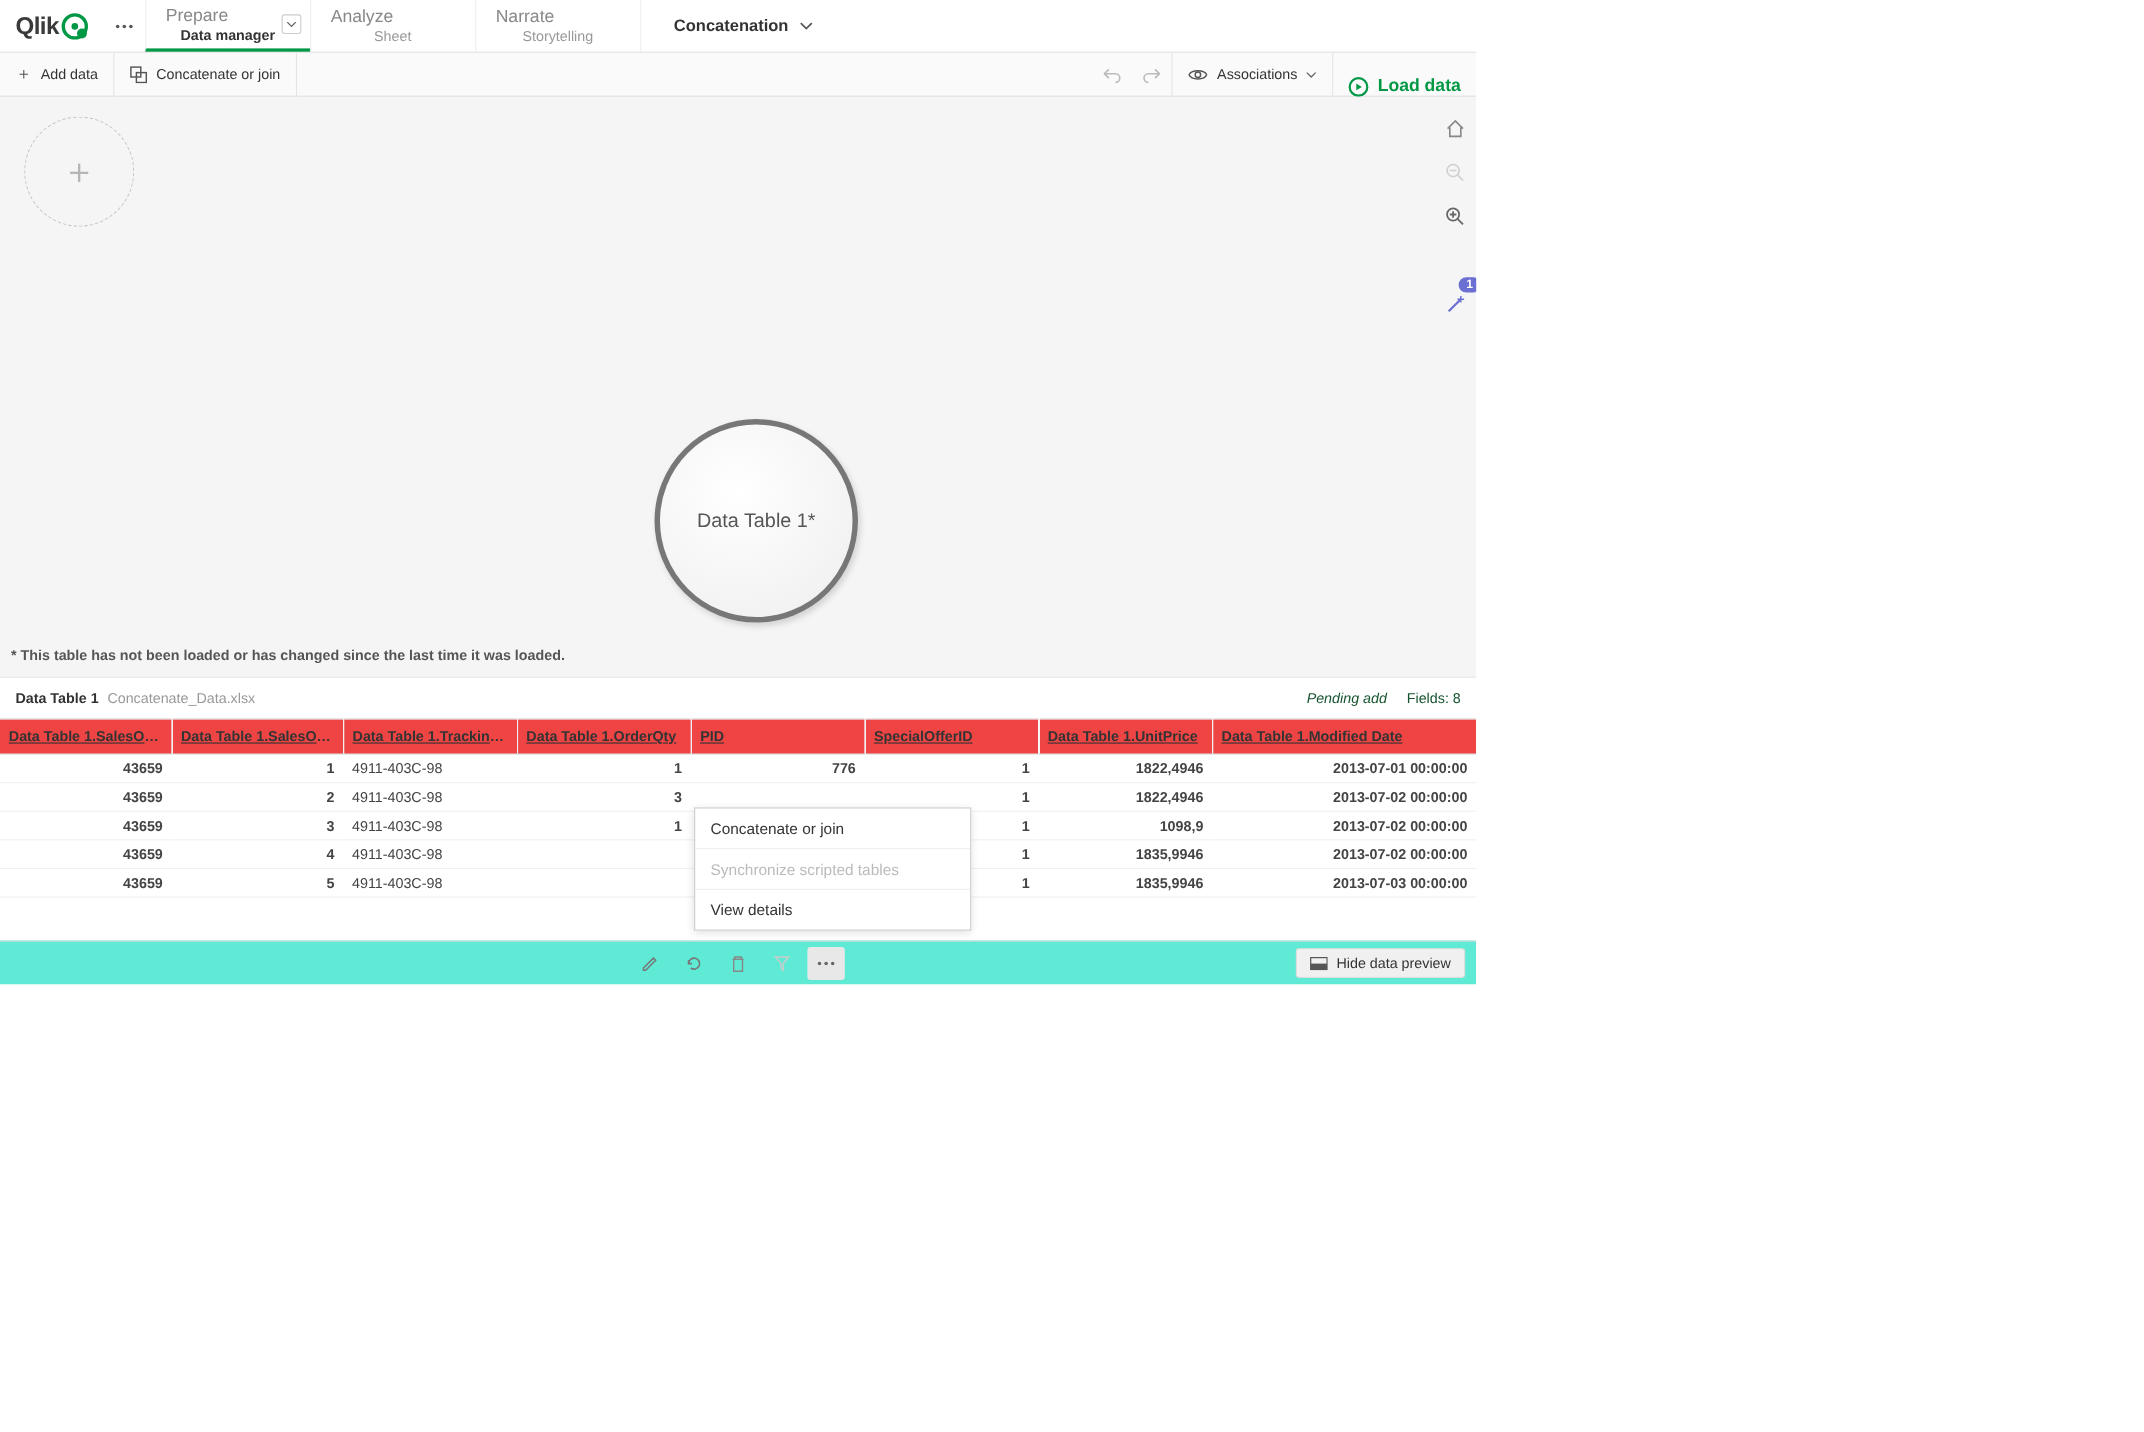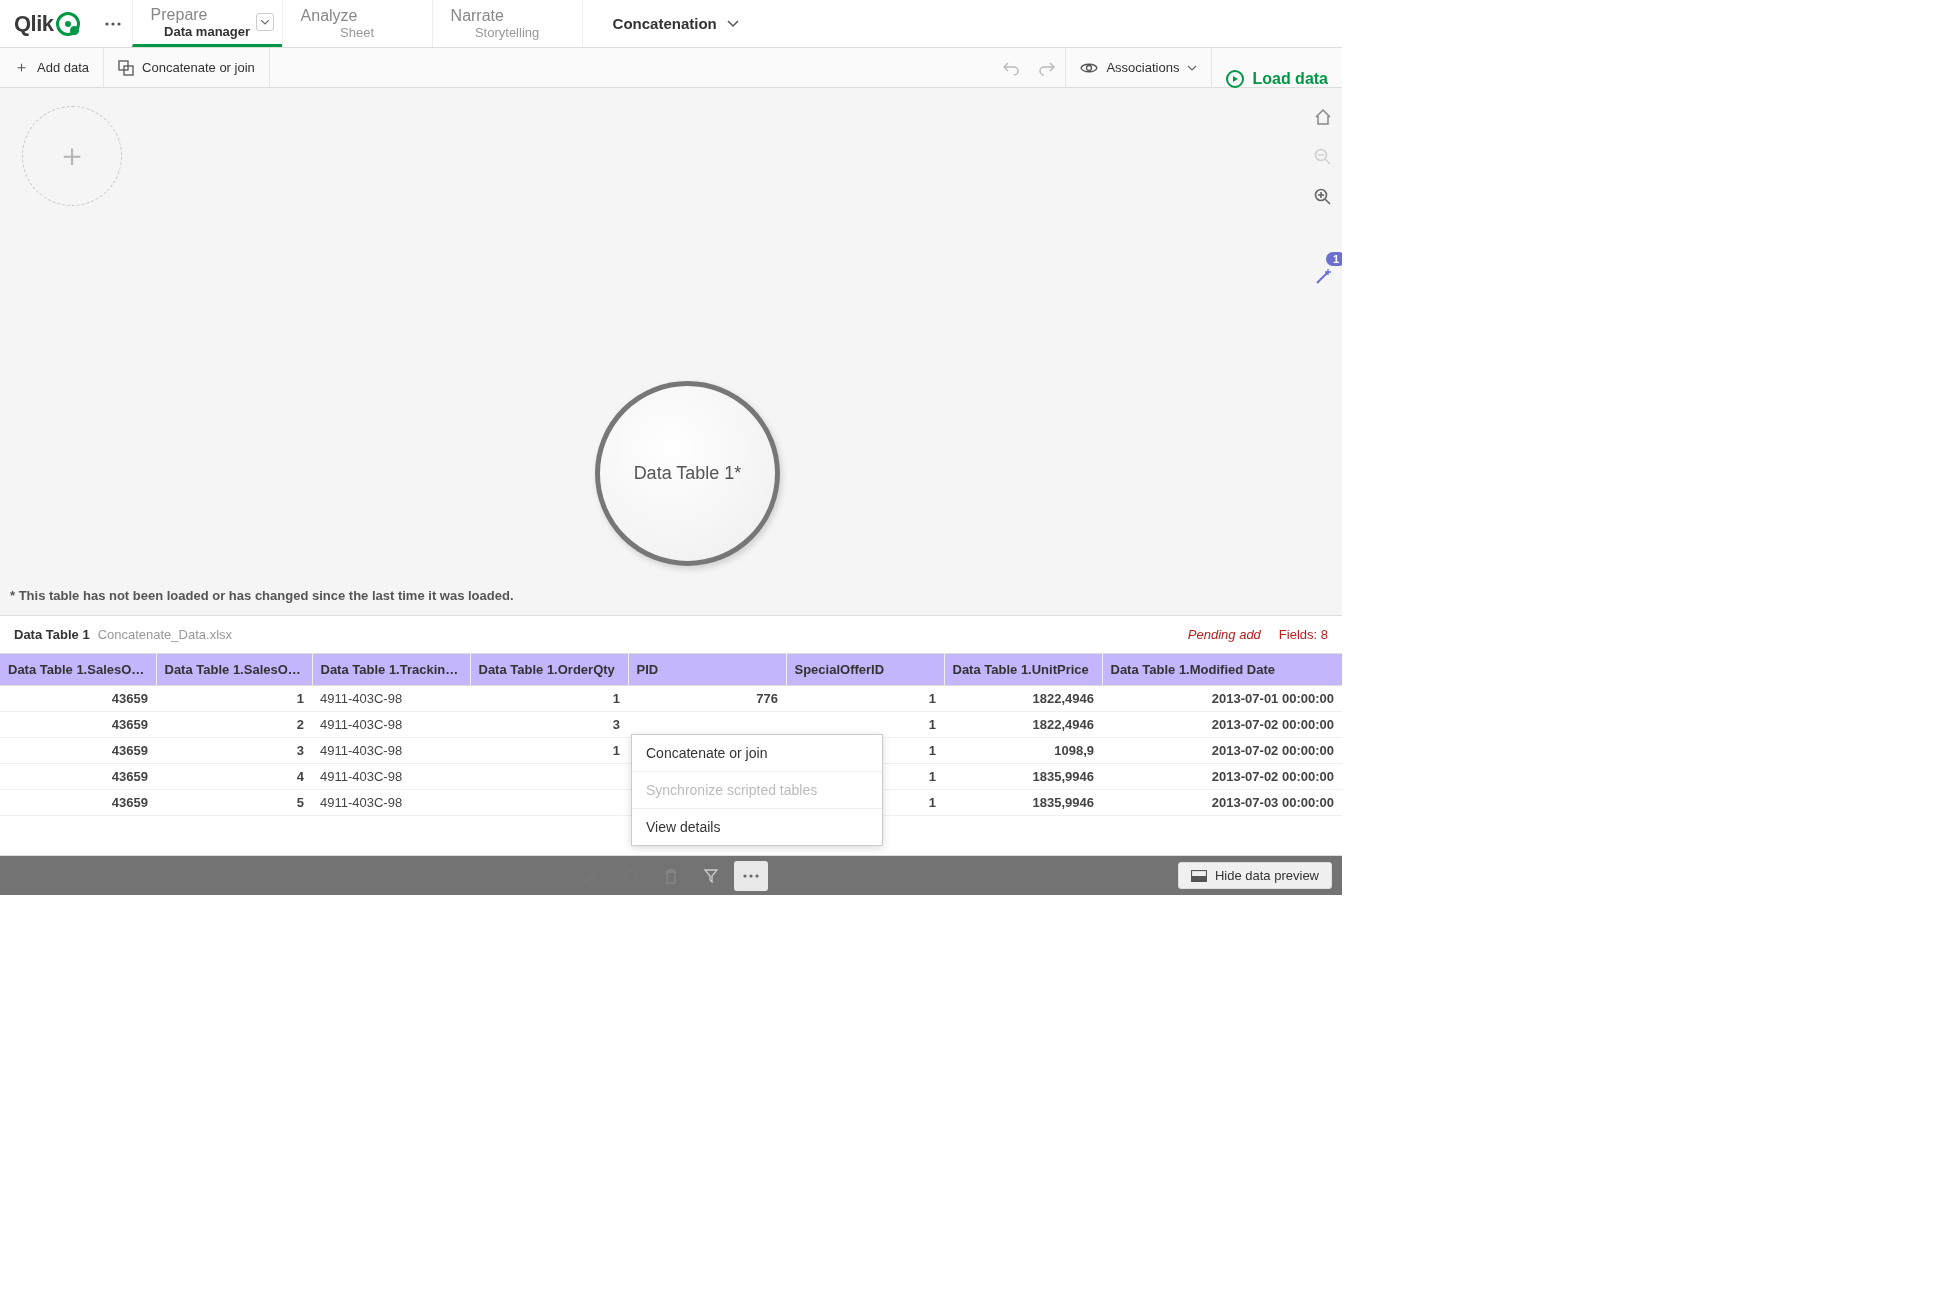--- a/index.html
+++ b/index.html
@@ -48,37 +48,37 @@
 .footnote { position: absolute; bottom: 12px; left: 10px; font-size: 13px; font-weight: 600; color: #555; }
 .side-tools { position: absolute; right: 8px; top: 18px; display: flex; flex-direction: column; gap: 18px; align-items: center; color: #999; }
 .side-tools .st { width: 22px; height: 22px; display: flex; align-items: center; justify-content: center; cursor: pointer; font-size: 18px; }
 .wand-badge { position: relative; }
 .wand-badge .badge { position: absolute; top: -14px; right: -12px; background: #6a6fd1; color: #fff; font-size: 11px; font-weight: 700; padding: 1px 7px; border-radius: 9px; }
 
 
 .preview-hdr { height: 38px; display: flex; align-items: center; padding: 0 14px; background: #fff; border-top: 1px solid #ddd; font-size: 13px; }
 .preview-title { font-weight: 700; color: #333; }
 .preview-file { color: #999; margin-left: 8px; }
-.preview-right { margin-left: auto; display: flex; gap: 18px; color: #b91c1c; }
+.preview-right { margin-left: auto; display: flex; gap: 18px; color: #14532d; }
 .pending { font-style: italic; }
 
 
 .data-table { border-top: 1px solid #ddd; width: 100%; border-collapse: collapse; table-layout: fixed; }
-.data-table th { text-align: left; font-size: 13px; font-weight: 600; padding: 8px 8px; border-right: 1px solid #eee; border-bottom: 1px solid #ddd; background: #c4b5fd; color: #333; overflow: hidden; white-space: nowrap; text-overflow: ellipsis; }
+.data-table th { text-align: left; font-size: 13px; font-weight: 600; padding: 8px 8px; border-right: 1px solid #eee; border-bottom: 1px solid #ddd; background: #ef4444; color: #333; overflow: hidden; white-space: nowrap; text-overflow: ellipsis; text-decoration: underline; }
 .data-table td { font-size: 13px; padding: 5px 8px; border-bottom: 1px solid #f0f0f0; color: #444; white-space: nowrap; overflow: hidden; }
 .data-table td.num { text-align: right; font-weight: bold; }
 
 
 .context-menu { position: absolute; left: 631px; top: 734px; width: 252px; background: #fff; border: 1px solid #ccc; box-shadow: 0 2px 8px rgba(0,0,0,0.15); z-index: 50; }
 .cm-item { padding: 10px 14px; font-size: 14px; color: #333; border-bottom: 1px solid #eee; cursor: pointer; }
 .cm-item.disabled { color: #bbb; }
 .cm-item:last-child { border-bottom: none; }
 
 
-.bottom-bar { position: absolute; bottom: 0; left: 0; right: 0; height: 40px; background: #737373; border-top: 1px solid #ddd; display: flex; align-items: center; }
+.bottom-bar { position: absolute; bottom: 0; left: 0; right: 0; height: 40px; background: #5eead4; border-top: 1px solid #ddd; display: flex; align-items: center; }
 .bottom-center { display: flex; gap: 6px; margin: 0 auto; }
 .bb-btn { width: 34px; height: 30px; display: flex; align-items: center; justify-content: center; color: #888; cursor: pointer; border-radius: 3px; font-size: 16px; }
 .bb-btn.active { background: #e8e8e8; }
 .bb-btn.disabled { color: #ccc; }
 .hide-preview { position: absolute; right: 10px; top: 6px; background: #f0f0f0; border: 1px solid #ddd; border-radius: 3px; padding: 5px 12px; display: flex; align-items: center; gap: 8px; font-size: 13px; color: #333; cursor: pointer; }
 
 svg { display: block; }
 </style>
 </head>
 <body>

